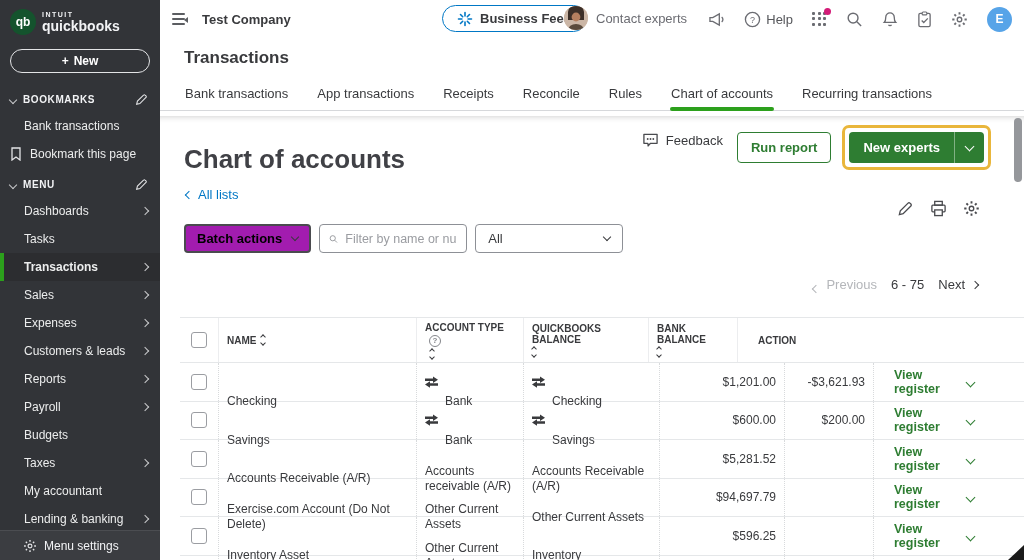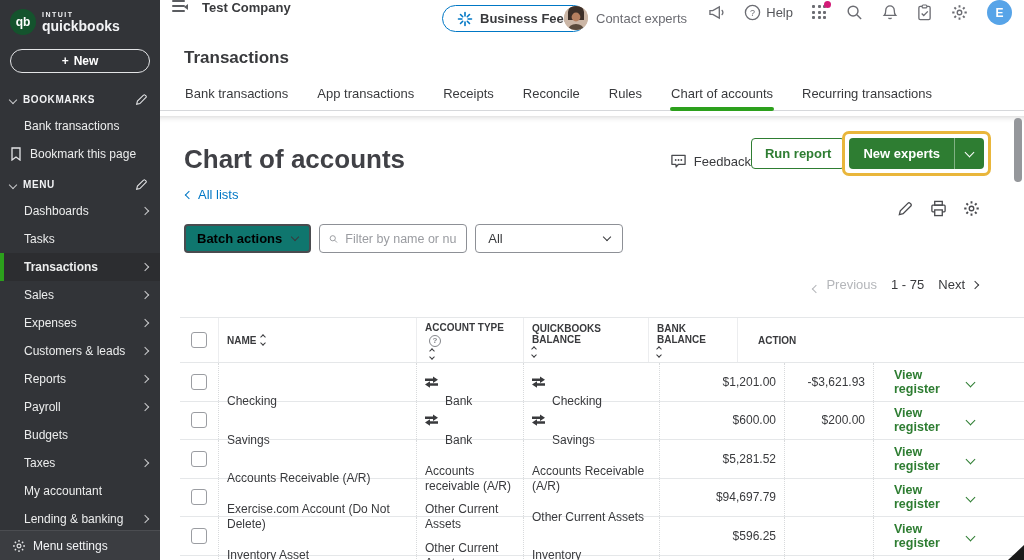--- a/index.html
+++ b/index.html
@@ -26,27 +26,27 @@
     color:#eceded; cursor:pointer; position:relative; height:28px; }
   .side-item .lbl { flex:1; white-space:nowrap; overflow:hidden; }
   .side-item.active { font-weight:bold; background:#2c2d30; }
   .side-item.active::before { content:""; position:absolute; left:0; top:0; bottom:0; width:4px; background:#2ca01c; }
   .chev { width:6px; height:6px; border-top:1.5px solid #c9cacc; border-right:1.5px solid #c9cacc;
     display:inline-block; flex:none; }
   .chev.right { transform:rotate(45deg); }
   .chev.down  { transform:rotate(135deg); }
   .chev.left  { transform:rotate(-135deg); }
   .side-footer { height:30px; background:#3b3d41; border-top:1px solid #4b4d51;
-    display:flex; align-items:center; gap:7px; padding:0 12px; font-size:12px; cursor:pointer; }
+    display:flex; align-items:center; gap:7px; padding:0 23px; font-size:12px; cursor:pointer; }
 
   
   .main { position:absolute; left:160px; top:0; right:0; height:560px; background:#fff; }
 
   
-  .topbar { position:relative; height:38px; display:flex; align-items:flex-start; padding:0 12px; }
+  .topbar { position:relative; height:38px; display:flex; align-items:center; padding:0 12px; }
   .hamburger { width:16px; height:12px; position:relative; margin-right:14px; cursor:pointer; flex:none; }
   .hamburger span { position:absolute; left:0; height:2px; width:13px; background:#5b5d61; border-radius:1px; }
   .hamburger span:nth-child(1){top:0} .hamburger span:nth-child(2){top:5px} .hamburger span:nth-child(3){top:10px}
   .hamburger i { position:absolute; right:0; top:3.5px; border-top:3px solid transparent;
     border-bottom:3px solid transparent; border-right:4px solid #5b5d61; }
   .company { font-size:13px; font-weight:bold; }
   .bf-pill { position:absolute; left:282px; top:5px; height:27px; display:flex; align-items:center; gap:7px;
     border:1.5px solid #0077c5; border-radius:999px; padding:0 14px; background:#fff; cursor:pointer; }
   .bf-pill .txt { font-size:13px; font-weight:bold; color:#393a3d; }
   .contact { position:absolute; left:404px; top:6px; display:flex; align-items:center; gap:8px; cursor:pointer; }
@@ -71,38 +71,38 @@
     background:#2ca01c; border-radius:2px; }
 
   
   .content { position:absolute; top:116px; left:0; right:0; bottom:0; background:#fff;
     box-shadow:inset 0 7px 7px -7px rgba(0,0,0,.22); }
   .coa-title { margin:28px 0 0 24px; font-size:26px; color:#404146; }
   .back-link { margin:12px 0 0 26px; display:inline-flex; align-items:center; gap:6px;
     color:#0077c5; font-size:13px; cursor:pointer; }
   .back-link .chev { border-color:#0077c5; }
 
-  .head-actions { position:absolute; top:22px; right:40px; display:flex; align-items:flex-end; }
+  .head-actions { position:absolute; top:16px; right:40px; display:flex; align-items:flex-start; gap:14px; }
   .feedback { display:flex; align-items:center; gap:7px; font-size:13px; cursor:pointer; }
   .btn-run { border:1.5px solid #2e7d32; color:#2e7d32; background:#fff; font-weight:bold; font-size:13px;
     border-radius:4px; padding:7px 13px; cursor:pointer; }
   .split-wrap { position:relative; margin-left:4px; }
   .split { display:flex; border-radius:4px; overflow:hidden; }
   .btn-new { background:#2e7d32; border:none; color:#fff; font-weight:bold; font-size:13px;
     padding:8px 14px; cursor:pointer; }
   .btn-new-caret { background:#2e7d32; border:none; border-left:1px solid rgba(255,255,255,.4);
     width:30px; cursor:pointer; display:flex; align-items:center; justify-content:center; }
   .btn-new-caret .chev { border-color:#fff; width:7px; height:7px; margin-top:-3px; }
   .highlight-box { position:absolute; left:-7px; right:-7px; top:-7px; bottom:-7px;
     border:3px solid #e9b63b; border-radius:7px; pointer-events:none; }
 
   
   .toolbar { display:flex; align-items:center; margin:22px 0 0 24px; gap:8px; }
   .batch-btn { display:flex; align-items:center; gap:10px; border:2px solid #4a4b4f; border-radius:4px;
-    background:#0f766e; height:29px; padding:0 11px; font-size:13px; font-weight:bold; cursor:pointer; }
+    background:#a21caf; height:29px; padding:0 11px; font-size:13px; font-weight:bold; cursor:pointer; }
   .batch-btn .chev, .all-select .chev { border-color:#393a3d; margin-top:-3px; }
   .filter-box { display:flex; align-items:center; gap:7px; border:1px solid #8d9096; border-radius:4px;
     height:29px; padding:0 9px; width:148px; background:#fff; }
   .filter-box input { border:none; outline:none; width:112px; font-size:12.5px;
     font-family:"Liberation Sans",sans-serif; color:#393a3d; }
   .filter-box input::placeholder { color:#9a9ca1; }
   .all-select { display:flex; align-items:center; justify-content:space-between; border:1px solid #8d9096;
     border-radius:4px; height:29px; padding:0 12px; width:148px; font-size:13px; cursor:pointer; background:#fff; }
   .tool-icons { position:absolute; right:44px; margin-top:0; display:flex; gap:16px; }
   .tool-icons .icn { cursor:pointer; color:#393a3d; }
@@ -424,21 +424,21 @@
               </svg>
           </span>
         </div>
       </div>
 
       <div class="pagination">
         <span class="pag-prev">
           <i class="chev left"></i>
           <span>Previous</span>
         </span>
-        <span class="pag-range">1 - 75</span>
+        <span class="pag-range">6 - 75</span>
         <span class="pag-next">
           <span>Next</span>
           <i class="chev right"></i>
         </span>
       </div>
 
       
       <div class="table">
         <div class="trow thead">
           <div class="col c-check">

